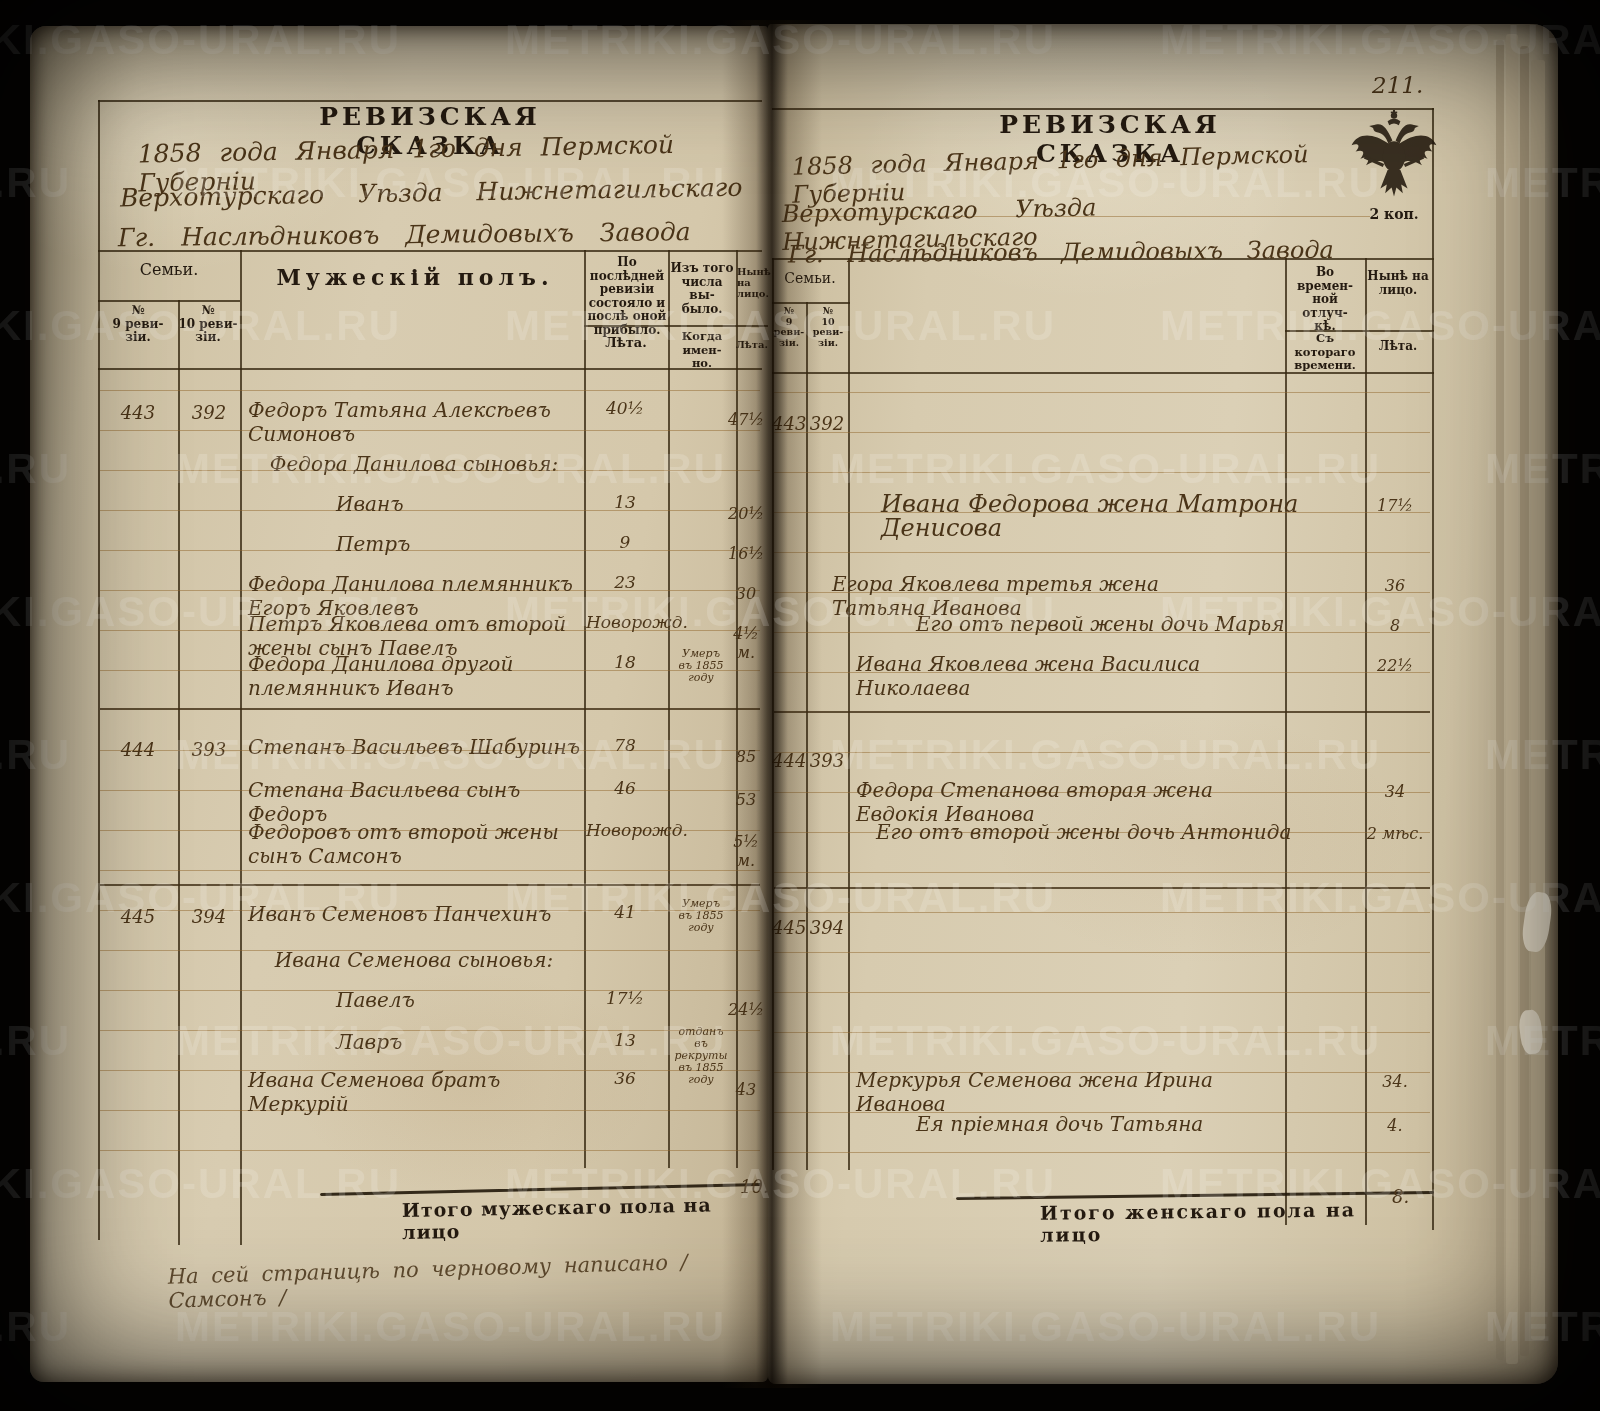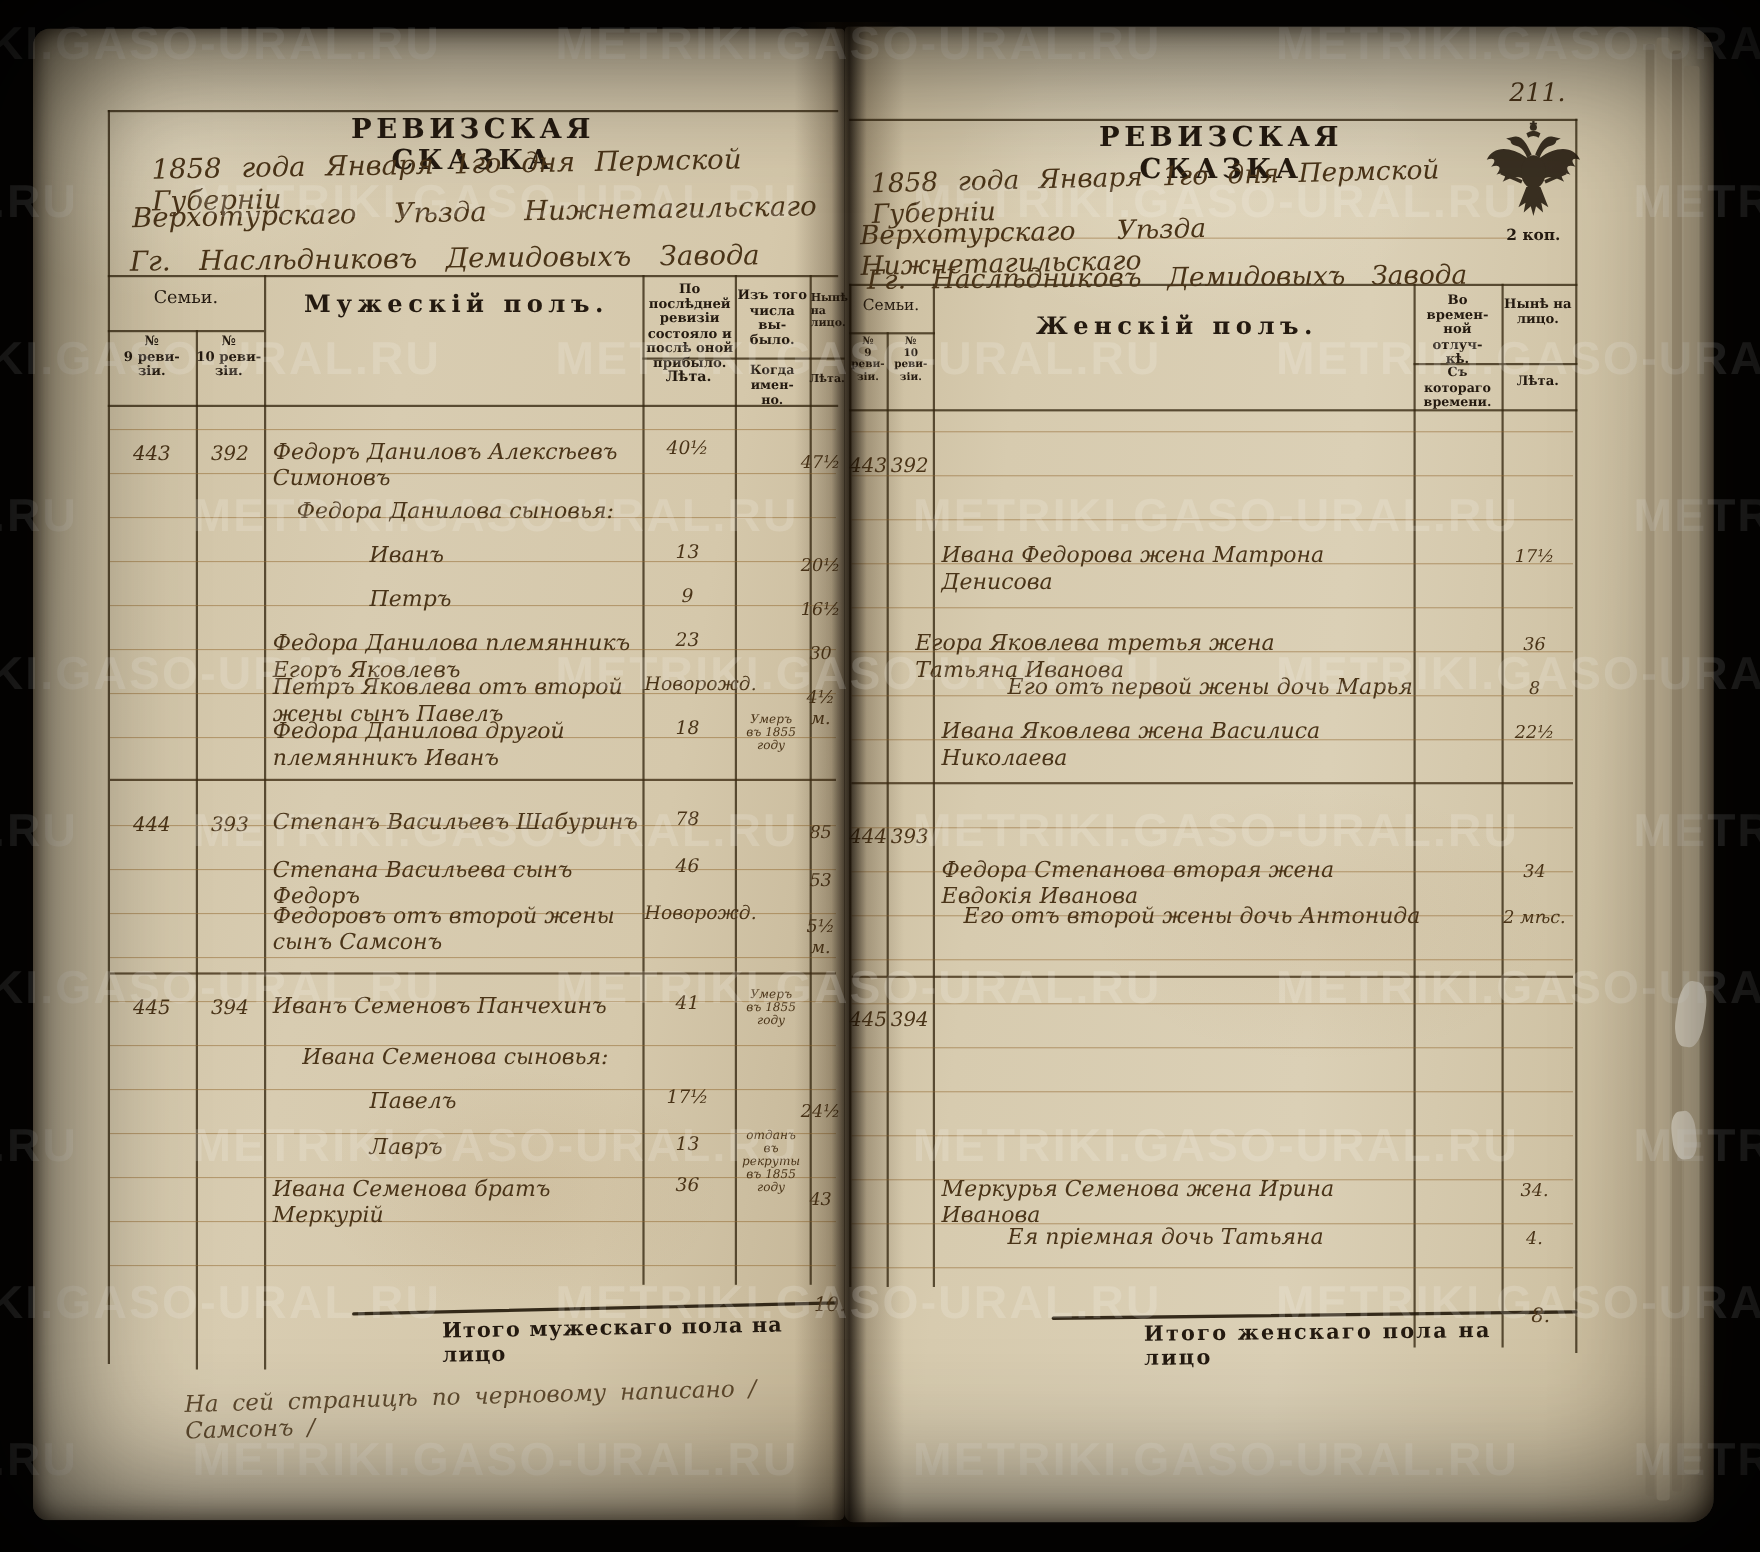--- a/index.html
+++ b/index.html
@@ -110,21 +110,20 @@
   <div class="print small ctr pre" style="left:668px;top:330px;width:68px;font-size:11.5px;">Когда имен-
 но.</div>
   <div class="print small ctr" style="left:736px;top:338px;width:32px;font-size:10px;">Лѣта.</div>
 
   <div class="print title ctr" style="left:930px;top:110px;width:360px;">РЕВИЗСКАЯ СКАЗКА</div>
   <div class="hand" style="left:792px;top:146px;width:560px;font-size:24px;word-spacing:10px;transform:rotate(-1.4deg);">1858 года Января 1го дня Пермской Губерніи</div>
   <div class="hand" style="left:782px;top:194px;width:580px;font-size:24px;word-spacing:30px;transform:rotate(-1.2deg);">Верхотурскаго Уѣзда Нижнетагильскаго</div>
   <div class="hand" style="left:788px;top:238px;width:580px;font-size:24px;word-spacing:16px;transform:rotate(-0.5deg);">Гг. Наслѣдниковъ Демидовыхъ Завода</div>
 
   <div class="print ctr" style="left:772px;top:270px;width:76px;font-size:14px;">Семьи.</div>
-  <div class="print colhead ctr" style="left:880px;top:284px;width:380px;font-size:22px;letter-spacing:5px;">Женскій полъ.</div>
   <div class="print small ctr pre" style="left:1288px;top:266px;width:74px;">Во времен-
 ной отлуч-
 кѣ.</div>
   <div class="print small ctr pre" style="left:1366px;top:270px;width:64px;">Нынѣ на
 лицо.</div>
   <div class="print small ctr pre" style="left:772px;top:306px;width:34px;font-size:9.5px;line-height:10.5px;">№
 9 реви-
 зіи.</div>
   <div class="print small ctr pre" style="left:808px;top:306px;width:40px;font-size:9.5px;line-height:10.5px;">№
 10 реви-
@@ -205,21 +204,21 @@
       <div class="rule" style="left: 100px; top: 1150px; width: 660px;"></div>
       <div class="rule" style="left: 774px; top: 1152px; width: 656px;"></div>
       <div class="rule-dark" style="left: 100px; top: 708px; width: 660px;"></div>
       <div class="rule-dark" style="left: 774px; top: 711px; width: 656px;"></div>
       <div class="rule-dark" style="left: 100px; top: 884px; width: 660px;"></div>
       <div class="rule-dark" style="left: 774px; top: 887px; width: 656px;"></div>
     </div>
   <div id="rows-layer" class="abs" style="left:0;top:0;">
       <div class="hand ctr" style="left: 104px; top: 402px; width: 68px; font-size: 18px;">443</div>
       <div class="hand ctr" style="left: 182px; top: 402px; width: 54px; font-size: 18px;">392</div>
-      <div class="hand" style="left: 248px; top: 398px; width: 332px; font-size: 20px; line-height: 24px;">Федоръ Даниловъ Алексѣевъ Симоновъ</div>
+      <div class="hand" style="left: 248px; top: 398px; width: 332px; font-size: 20px; line-height: 24px;">Федоръ Татьяна Алексѣевъ Симоновъ</div>
       <div class="hand ctr" style="left: 586px; top: 398px; width: 78px; font-size: 17px;">40½</div>
       <div class="hand ctr" style="left: 724px; top: 410px; width: 44px; font-size: 16px;">47½</div>
       <div class="hand" style="left: 248px; top: 452px; width: 332px; font-size: 20px; line-height: 24px; text-align: center;">Федора Данилова сыновья:</div>
       <div class="hand" style="left: 248px; top: 492px; width: 332px; font-size: 20px; line-height: 24px; padding-left: 88px;">Иванъ</div>
       <div class="hand ctr" style="left: 586px; top: 492px; width: 78px; font-size: 17px;">13</div>
       <div class="hand ctr" style="left: 724px; top: 504px; width: 44px; font-size: 16px;">20½</div>
       <div class="hand" style="left: 248px; top: 532px; width: 332px; font-size: 20px; line-height: 24px; padding-left: 88px;">Петръ</div>
       <div class="hand ctr" style="left: 586px; top: 532px; width: 78px; font-size: 17px;">9</div>
       <div class="hand ctr" style="left: 724px; top: 544px; width: 44px; font-size: 16px;">16½</div>
       <div class="hand" style="left: 248px; top: 572px; width: 332px; font-size: 20px; line-height: 24px;">Федора Данилова племянникъ Егоръ Яковлевъ</div>
@@ -256,21 +255,21 @@
       <div class="hand" style="left: 248px; top: 1030px; width: 332px; font-size: 20px; line-height: 24px; padding-left: 88px;">Лавръ</div>
       <div class="hand ctr" style="left: 586px; top: 1030px; width: 78px; font-size: 17px;">13</div>
       <div class="hand ctr pre" style="left: 666px; top: 1026px; width: 70px; font-size: 11px; line-height: 12px;">отданъ
 въ рекруты
 въ 1855 году</div>
       <div class="hand" style="left: 248px; top: 1068px; width: 332px; font-size: 20px; line-height: 24px;">Ивана Семенова братъ Меркурій</div>
       <div class="hand ctr" style="left: 586px; top: 1068px; width: 78px; font-size: 17px;">36</div>
       <div class="hand ctr" style="left: 724px; top: 1080px; width: 44px; font-size: 16px;">43</div>
       <div class="hand ctr" style="left: 772px; top: 413px; width: 32px; font-size: 18px;">443</div>
       <div class="hand ctr" style="left: 806px; top: 413px; width: 42px; font-size: 18px;">392</div>
-      <div class="hand" style="left: 856px; top: 492px; width: 424px; font-size: 20px; line-height: 24px;">Ивана Федорова жена Матрона Денисова</div>
+      <div class="hand" style="left: 881px; top: 492px; width: 424px; font-size: 24px; line-height: 24px;">Ивана Федорова жена Матрона Денисова</div>
       <div class="hand ctr" style="left: 1360px; top: 496px; width: 70px; font-size: 16px;">17½</div>
       <div class="hand" style="left: 832px; top: 572px; width: 424px; font-size: 20px; line-height: 24px;">Егора Яковлева третья жена Татьяна Иванова</div>
       <div class="hand ctr" style="left: 1360px; top: 576px; width: 70px; font-size: 16px;">36</div>
       <div class="hand" style="left: 856px; top: 612px; width: 424px; font-size: 20px; line-height: 24px; padding-left: 60px;">Его отъ первой жены дочь Марья</div>
       <div class="hand ctr" style="left: 1360px; top: 616px; width: 70px; font-size: 16px;">8</div>
       <div class="hand" style="left: 856px; top: 652px; width: 424px; font-size: 20px; line-height: 24px;">Ивана Яковлева жена Василиса Николаева</div>
       <div class="hand ctr" style="left: 1360px; top: 656px; width: 70px; font-size: 16px;">22½</div>
       <div class="hand ctr" style="left: 772px; top: 750px; width: 32px; font-size: 18px;">444</div>
       <div class="hand ctr" style="left: 806px; top: 750px; width: 42px; font-size: 18px;">393</div>
       <div class="hand" style="left: 856px; top: 778px; width: 424px; font-size: 20px; line-height: 24px;">Федора Степанова вторая жена Евдокія Иванова</div>

